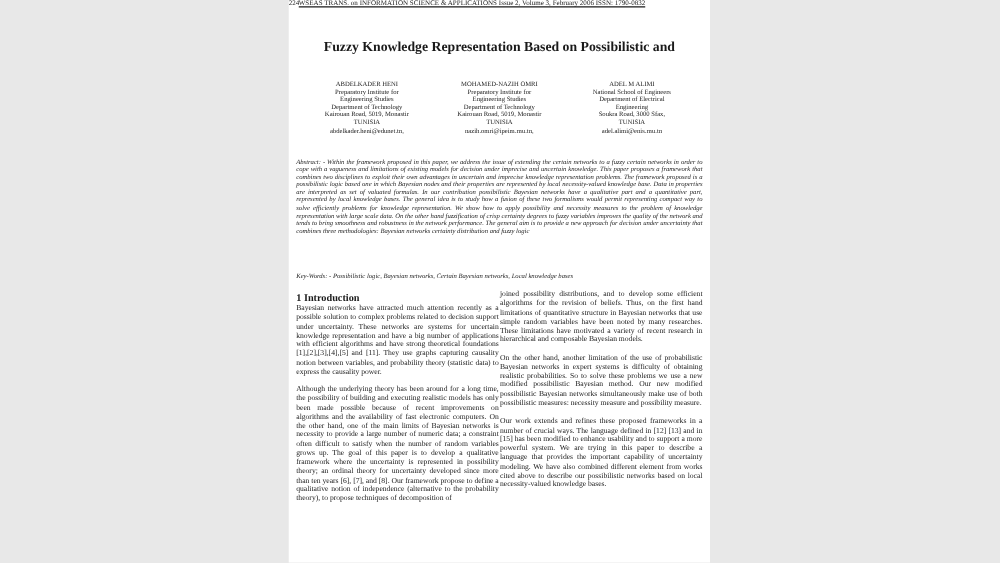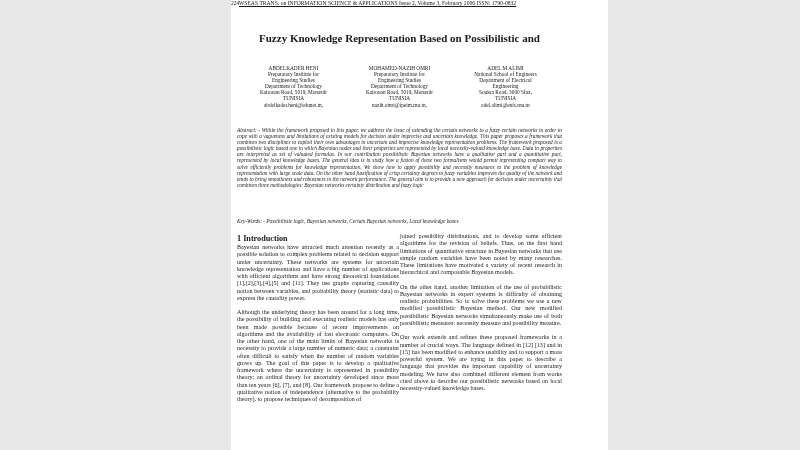--- a/index.html
+++ b/index.html
@@ -11,21 +11,20 @@
     position: relative;
   }
   .viewer {
     position: absolute; left: 0; top: 0; width: 800px; height: 450px;
     background: #e8e8e8;
   }
   .page {
     position: absolute; left: 231px; top: 0; width: 337px; height: 450px;
     background: #ffffff;
     overflow: hidden;
-    padding-left: 40px;
   }
   .running-head {
     position: absolute; left: 0; top: 0; width: 337px; height: 9px;
     font-size: 5.6px; line-height: 6px; white-space: nowrap;
   }
   .running-head .pg { position: absolute; left: 0; top: 0; }
   .running-head .jr { position: absolute; left: 8px; top: 0; text-decoration: underline; letter-spacing: 0.02px; }
   .title {
     position: absolute; left: 0; top: 30px; width: 337px; text-align: center;
     font-weight: bold; font-size: 11px; line-height: 16.5px;

